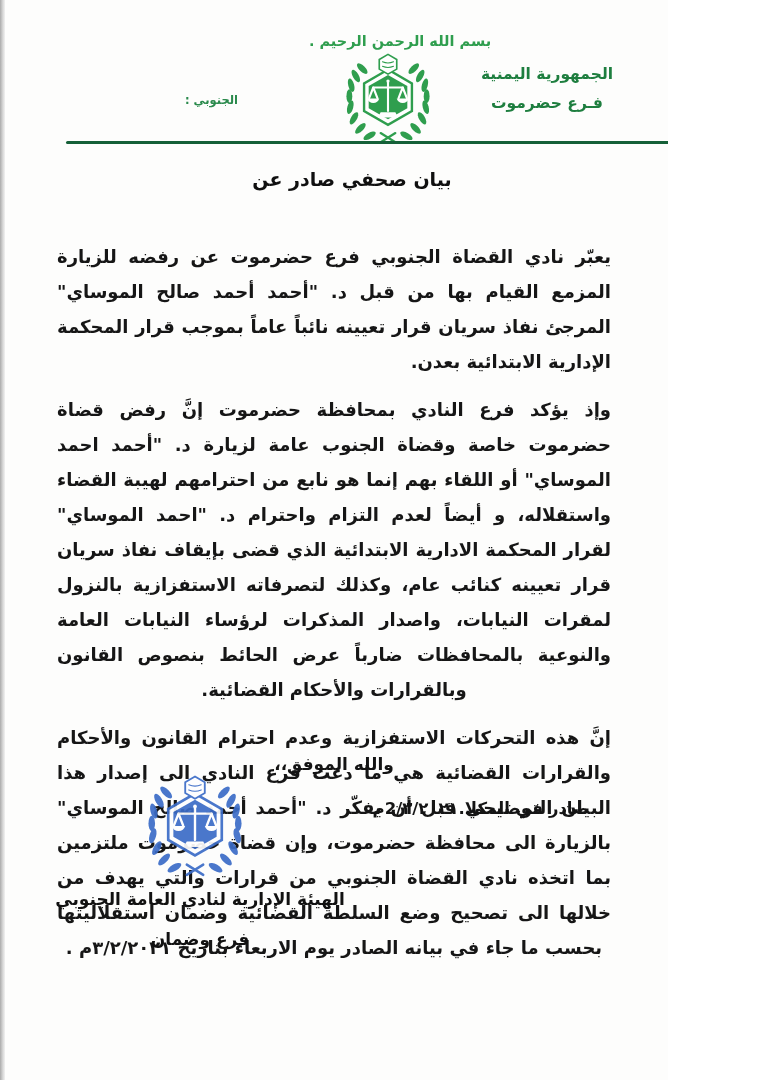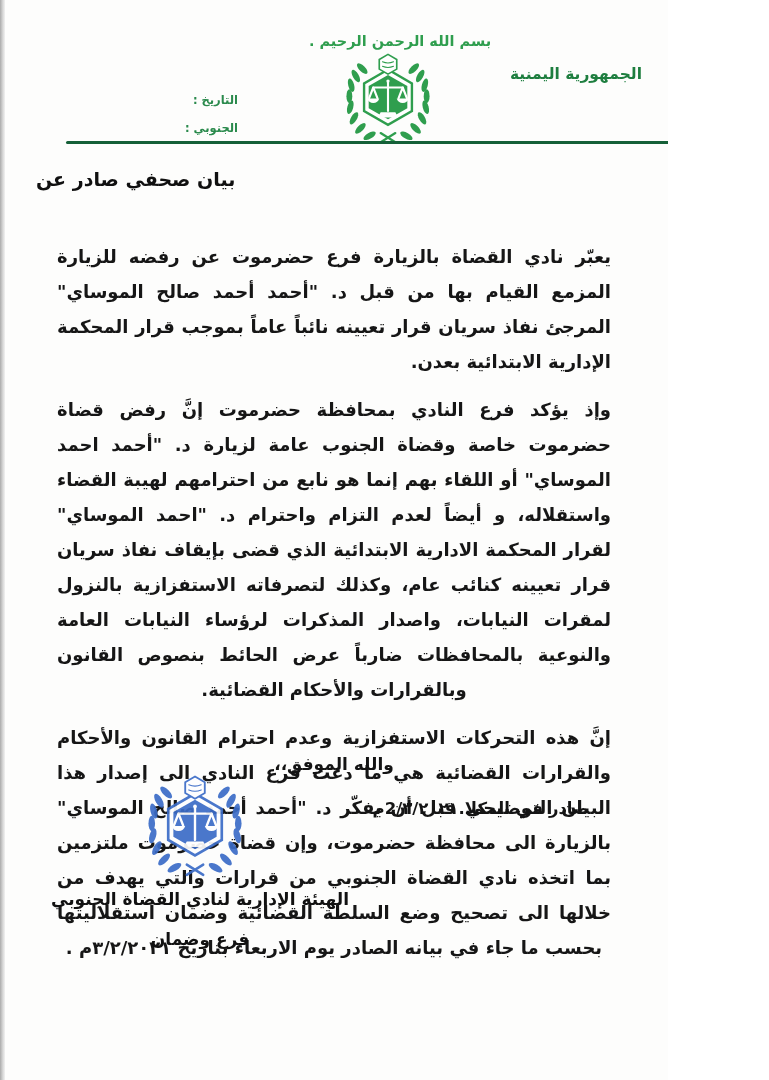--- a/index.html
+++ b/index.html
@@ -14,34 +14,34 @@
     background:linear-gradient(to right,#8f8f8f,#c9c9c9 55%, #eeeeee);
     opacity:.75;
   }
   .bismillah {
     position:absolute; top:33px; left:300px; width:200px; text-align:center;
     color:#2f9e4e; font-size:14.5px; font-weight:bold; direction:rtl;
   }
   .logo-wrap { position:absolute; top:53px; left:331px; width:114px; height:92px; color:#2f9e4e; }
   .logo-wrap svg, .stamp-wrap svg { width:100%; height:100%; display:block; }
   .letterhead-right {
-    position:absolute; top:60px; right:26px; width:190px; 
+    position:absolute; top:60px; right:26px; width:190px; text-align:center;
     color:#1e7e3f; font-weight:bold; font-size:15.5px; line-height:29px; direction:rtl;
   }
   .letterhead-meta {
     position:absolute; top:86px; left:108px; width:130px; text-align:left;
     color:#2a8a4c; font-weight:bold; font-size:11.5px; line-height:28px; direction:rtl;
   }
   .letterhead-meta div { text-align:right; }
   .header-rule {
     position:absolute; top:141px; left:66px; width:648px; height:3px;
     background:#156038; border-radius:2px;
   }
   .doc-title {
-    position:absolute; top:160px; left:0; right:0; text-align:left;
+    position:absolute; top:160px; left:0; right:0; text-align:center;
     font-weight:bold; font-size:19px; line-height:38px; color:#101010; direction:rtl;padding-left:36px;
   }
   .body-text {
     position:absolute; top:239px; right:57px; left:57px; direction:rtl;
     font-weight:bold; font-size:18px; line-height:35px; color:#161616;
     text-align:justify;
   }
   .body-text p { margin:0 0 13px 0; }
   .body-text p.last-center { text-align-last:center; }
   .blessing {
@@ -118,45 +118,45 @@
   <div class="bismillah">بسم الله الرحمن الرحيم .</div>
 
   <div class="logo-wrap">
     <svg viewBox="0 0 120 100">
         <use href="#club-logo"></use>
       </svg>
   </div>
 
   <div class="letterhead-right">
     <div>الجمهورية اليمنية</div>
+    <div>فـرع حضرموت</div>
   </div>
 
   <div class="letterhead-meta">
-    <div>التاريخ :</div>
     <div>الجنوبي :</div>
   </div>
 
   <div class="header-rule"></div>
 
   <div class="doc-title">
     <div>بيان صحفي صادر عن</div>
   </div>
 
   <div class="body-text">
-    <p>يعبّر نادي القضاة بالزيارة فرع حضرموت عن رفضه للزيارة المزمع القيام بها من قبل د. "أحمد أحمد صالح الموساي" المرجئ نفاذ سريان قرار تعيينه نائباً عاماً بموجب قرار المحكمة الإدارية الابتدائية بعدن.</p>
+    <p>يعبّر نادي القضاة الجنوبي فرع حضرموت عن رفضه للزيارة المزمع القيام بها من قبل د. "أحمد أحمد صالح الموساي" المرجئ نفاذ سريان قرار تعيينه نائباً عاماً بموجب قرار المحكمة الإدارية الابتدائية بعدن.</p>
     <p class="last-center">وإذ يؤكد فرع النادي بمحافظة حضرموت إنَّ رفض قضاة حضرموت خاصة وقضاة الجنوب عامة لزيارة د. "أحمد احمد الموساي" أو اللقاء بهم إنما هو نابع من احترامهم لهيبة القضاء واستقلاله، و أيضاً لعدم التزام واحترام د. "احمد الموساي" لقرار المحكمة الادارية الابتدائية الذي قضى بإيقاف نفاذ سريان قرار تعيينه كنائب عام، وكذلك لتصرفاته الاستفزازية بالنزول لمقرات النيابات، واصدار المذكرات لرؤساء النيابات العامة والنوعية بالمحافظات ضارباً عرض الحائط بنصوص القانون وبالقرارات والأحكام القضائية.</p>
     <p class="last-center">إنَّ هذه التحركات الاستفزازية وعدم احترام القانون والأحكام والقرارات القضائية هي ما دعت فرع النادي الى إصدار هذا البيان التوضيحي قبل أن يفكّر د. "أحمد أحمد صالح الموساي" بالزيارة الى محافظة حضرموت، وإن قضاة حضرموت ملتزمين بما اتخذه نادي القضاة الجنوبي من قرارات والتي يهدف من خلالها الى تصحيح وضع السلطة القضائية وضمان استقلاليتها بحسب ما جاء في بيانه الصادر يوم الاربعاء بتاريخ ٣/٢/٢٠٢١م .</p>
   </div>
 
   <div class="blessing">والله الموفق،،</div>
   <div class="issued-line">صادر في المكلا.2/٣/٢٠٢١م</div>
 
   <div class="stamp-wrap">
     <svg viewBox="0 0 120 100">
         <use href="#club-logo"></use>
       </svg>
   </div>
 
   <div class="signature-block">
-    <div>الهيئة الإدارية لنادي القضاة الجنوبي</div>
+    <div>الهيئة الإدارية لنادي العامة الجنوبي</div>
     <div>فرع وضمان</div>
   </div>
 </div>
 
 </body></html>

